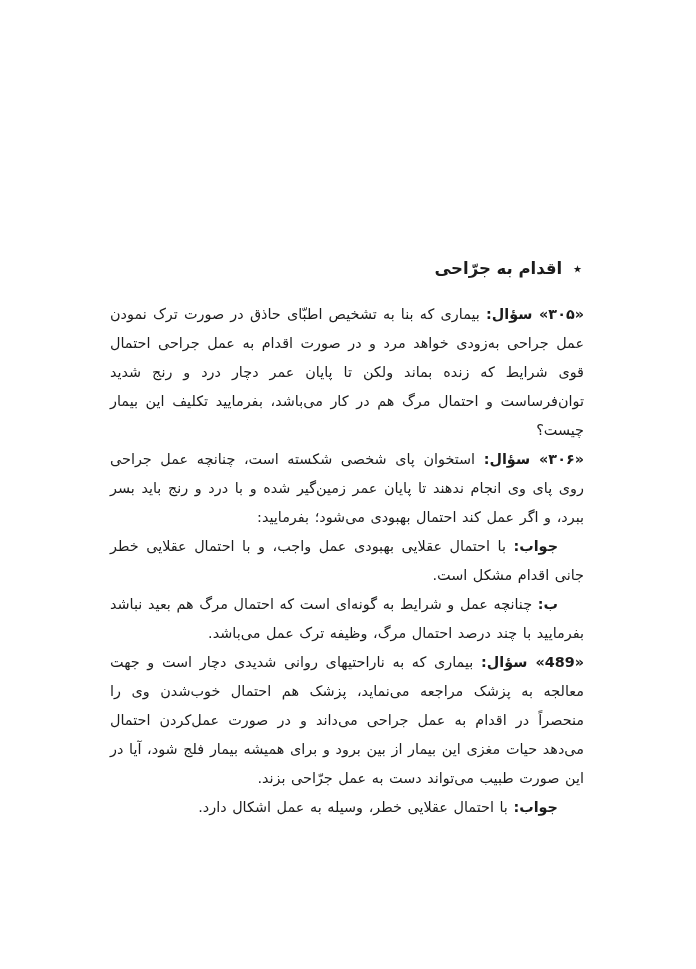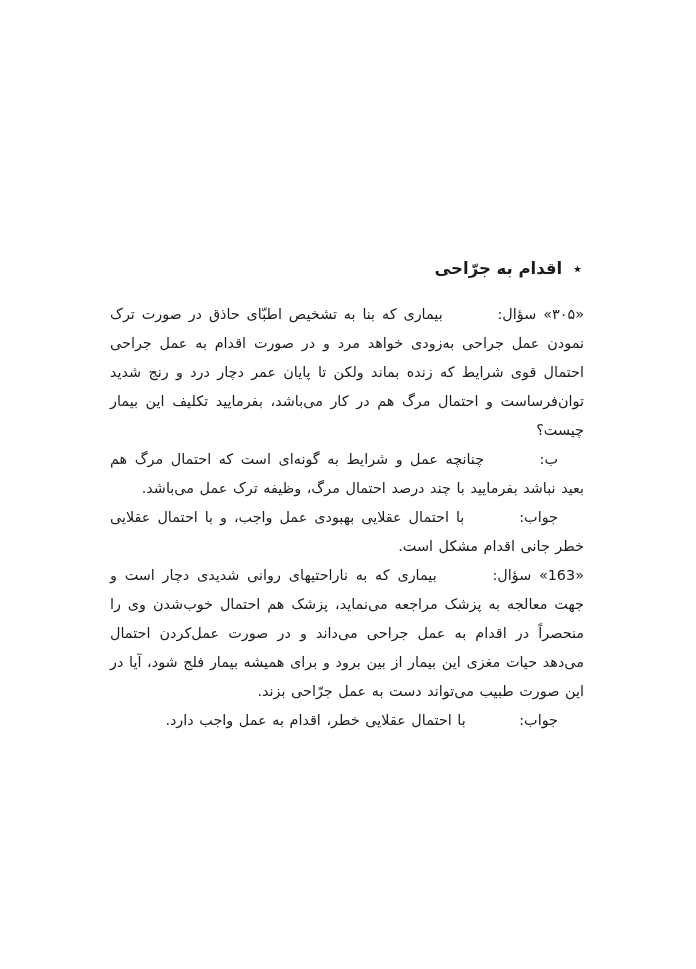--- a/index.html
+++ b/index.html
@@ -35,59 +35,62 @@
     margin: 0;
     font-size: 14.4px;
     line-height: 29px;
     text-align: justify;
     word-spacing: 1px;
   }
   .para.indent {
     text-indent: 26px;
   }
   .para .lead {
-    font-weight: normal;
-    margin-left: 48px;
+    font-weight: bold;
   }
 </style>
 </head>
 <body>
 
 <div class="page">
 
   <h1 class="doc-title">
     <span class="ornament">٭</span>
     <span>اقدام به جرّاحی</span>
   </h1>
 
   <div>
 
     <p class="para">
       <span class="lead">«۳۰۵» سؤال:</span>
       <span>بیماری که بنا به تشخیص اطبّای حاذق در صورت ترک نمودن عمل جراحی به‌زودی خواهد مرد و در صورت اقدام به عمل جراحی احتمال قوی شرایط که زنده بماند ولکن تا پایان عمر دچار درد و رنج شدید توان‌فرساست و احتمال مرگ هم در کار می‌باشد، بفرمایید تکلیف این بیمار چیست؟</span>
     </p>
 
 
+    <p class="para">
+      <span class="lead">«۳۰۶» سؤال:</span>
+      <span>استخوان پای شخصی شکسته است، چنانچه عمل جراحی روی پای وی انجام ندهند تا پایان عمر زمین‌گیر شده و با درد و رنج باید بسر ببرد، و اگر عمل کند احتمال بهبودی می‌شود؛ بفرمایید:</span>
+    </p>
 
+
+    <p class="para indent">
+      <span class="lead">جواب:</span>
+      <span>با احتمال عقلایی بهبودی عمل واجب، و با احتمال عقلایی خطر جانی اقدام مشکل است.</span>
+    </p>
 
     <p class="para indent">
       <span class="lead">ب:</span>
       <span>چنانچه عمل و شرایط به گونه‌ای است که احتمال مرگ هم بعید نباشد بفرمایید با چند درصد احتمال مرگ، وظیفه ترک عمل می‌باشد.</span>
     </p>
 
-    <p class="para indent">
-      <span class="lead">جواب:</span>
-      <span>با احتمال عقلایی بهبودی عمل واجب، و با احتمال عقلایی خطر جانی اقدام مشکل است.</span>
-    </p>
-
     <p class="para">
-      <span class="lead">«163» سؤال:</span>
+      <span class="lead">«489» سؤال:</span>
       <span>بیماری که به ناراحتیهای روانی شدیدی دچار است و جهت معالجه به پزشک مراجعه می‌نماید، پزشک هم احتمال خوب‌شدن وی را منحصراً در اقدام به عمل جراحی می‌داند و در صورت عمل‌کردن احتمال می‌دهد حیات مغزی این بیمار از بین برود و برای همیشه بیمار فلج شود، آیا در این صورت طبیب می‌تواند دست به عمل جرّاحی بزند.</span>
     </p>
 
     <p class="para indent">
       <span class="lead">جواب:</span>
-      <span>با احتمال عقلایی خطر، اقدام به عمل واجب دارد.</span>
+      <span>با احتمال عقلایی خطر، وسیله به عمل اشکال دارد.</span>
     </p>
 
   </div>
 
 </div>
 
 </body></html>

